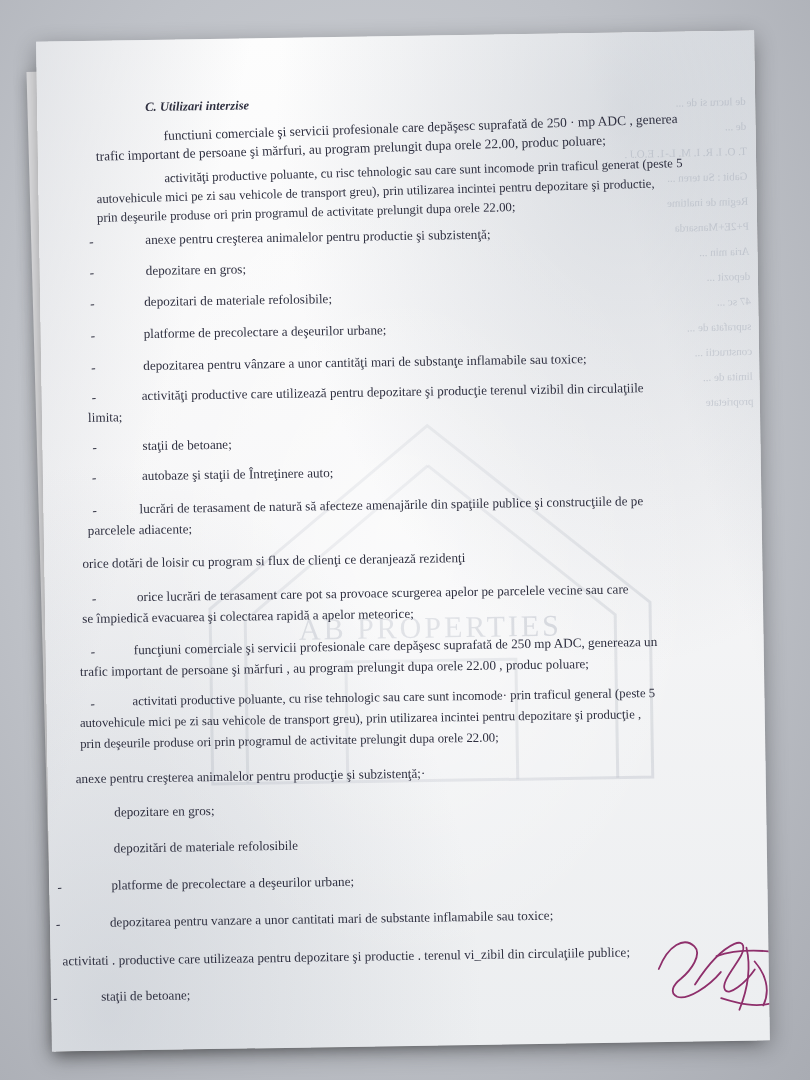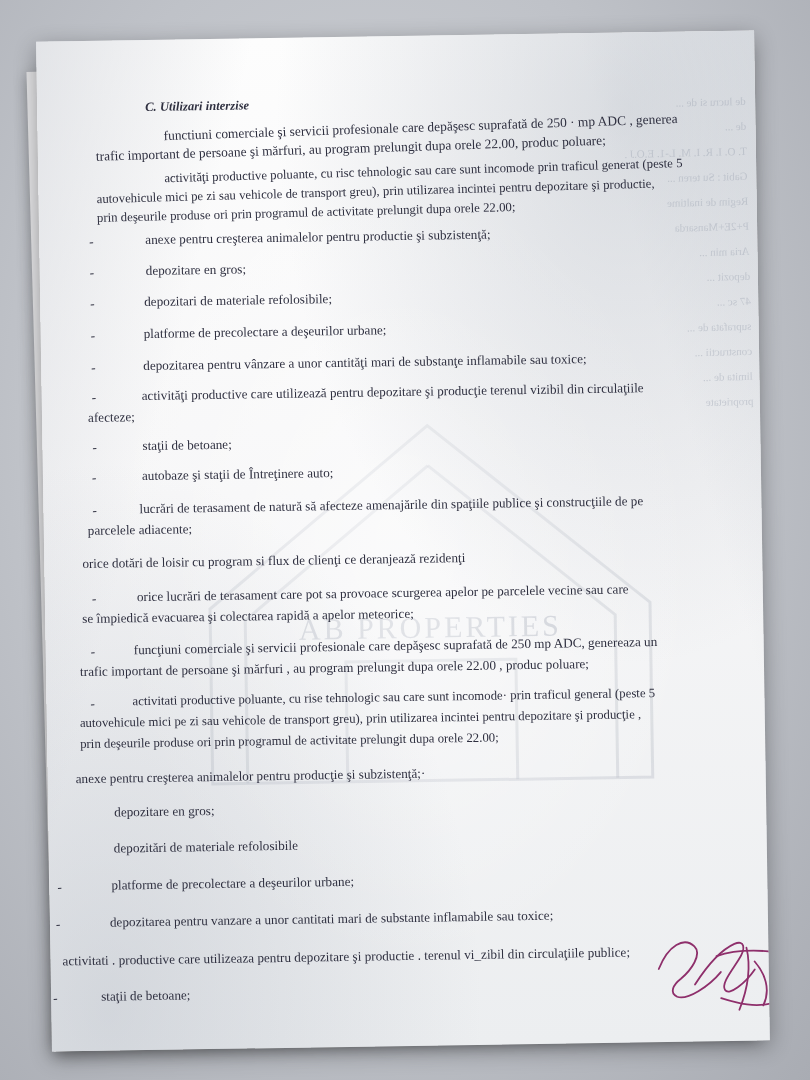--- a/index.html
+++ b/index.html
@@ -197,21 +197,21 @@
       <div class="ln" style="left:104px; top:254px;">depozitari de materiale refolosibile;</div>
 
       <div class="dash" style="left:50px; top:287px;">-</div>
       <div class="ln" style="left:103px; top:286px;">platforme de precolectare a deşeurilor urbane;</div>
 
       <div class="dash" style="left:50px; top:319px;">-</div>
       <div class="ln" style="left:102px; top:318px;">depozitarea pentru vânzare a unor cantităţi mari de substanţe inflamabile sau toxice;</div>
 
       <div class="dash" style="left:50px; top:349px;">-</div>
       <div class="ln" style="left:100px; top:348px;">activităţi productive care utilizează pentru depozitare şi producţie terenul vizibil din circulaţiile</div>
-      <div class="ln" style="left:46px; top:369px;">afecteze;</div>
+      <div class="ln" style="left:46px; top:369px;">limita;</div>
 
       <div class="dash" style="left:50px; top:399px;">-</div>
       <div class="ln" style="left:100px; top:398px;">staţii de betoane;</div>
 
       <div class="dash" style="left:49px; top:429px;">-</div>
       <div class="ln" style="left:99px; top:428px;">autobaze şi  staţii de Întreţinere auto;</div>
 
       <div class="dash" style="left:49px; top:462px;">-</div>
       <div class="ln" style="left:96px; top:461px;">lucrări de terasament de natură  să afecteze amenajările din spaţiile publice şi  construcţiile de pe</div>
       <div class="ln" style="left:44px; top:482px;">parcelele adiacente;</div>

